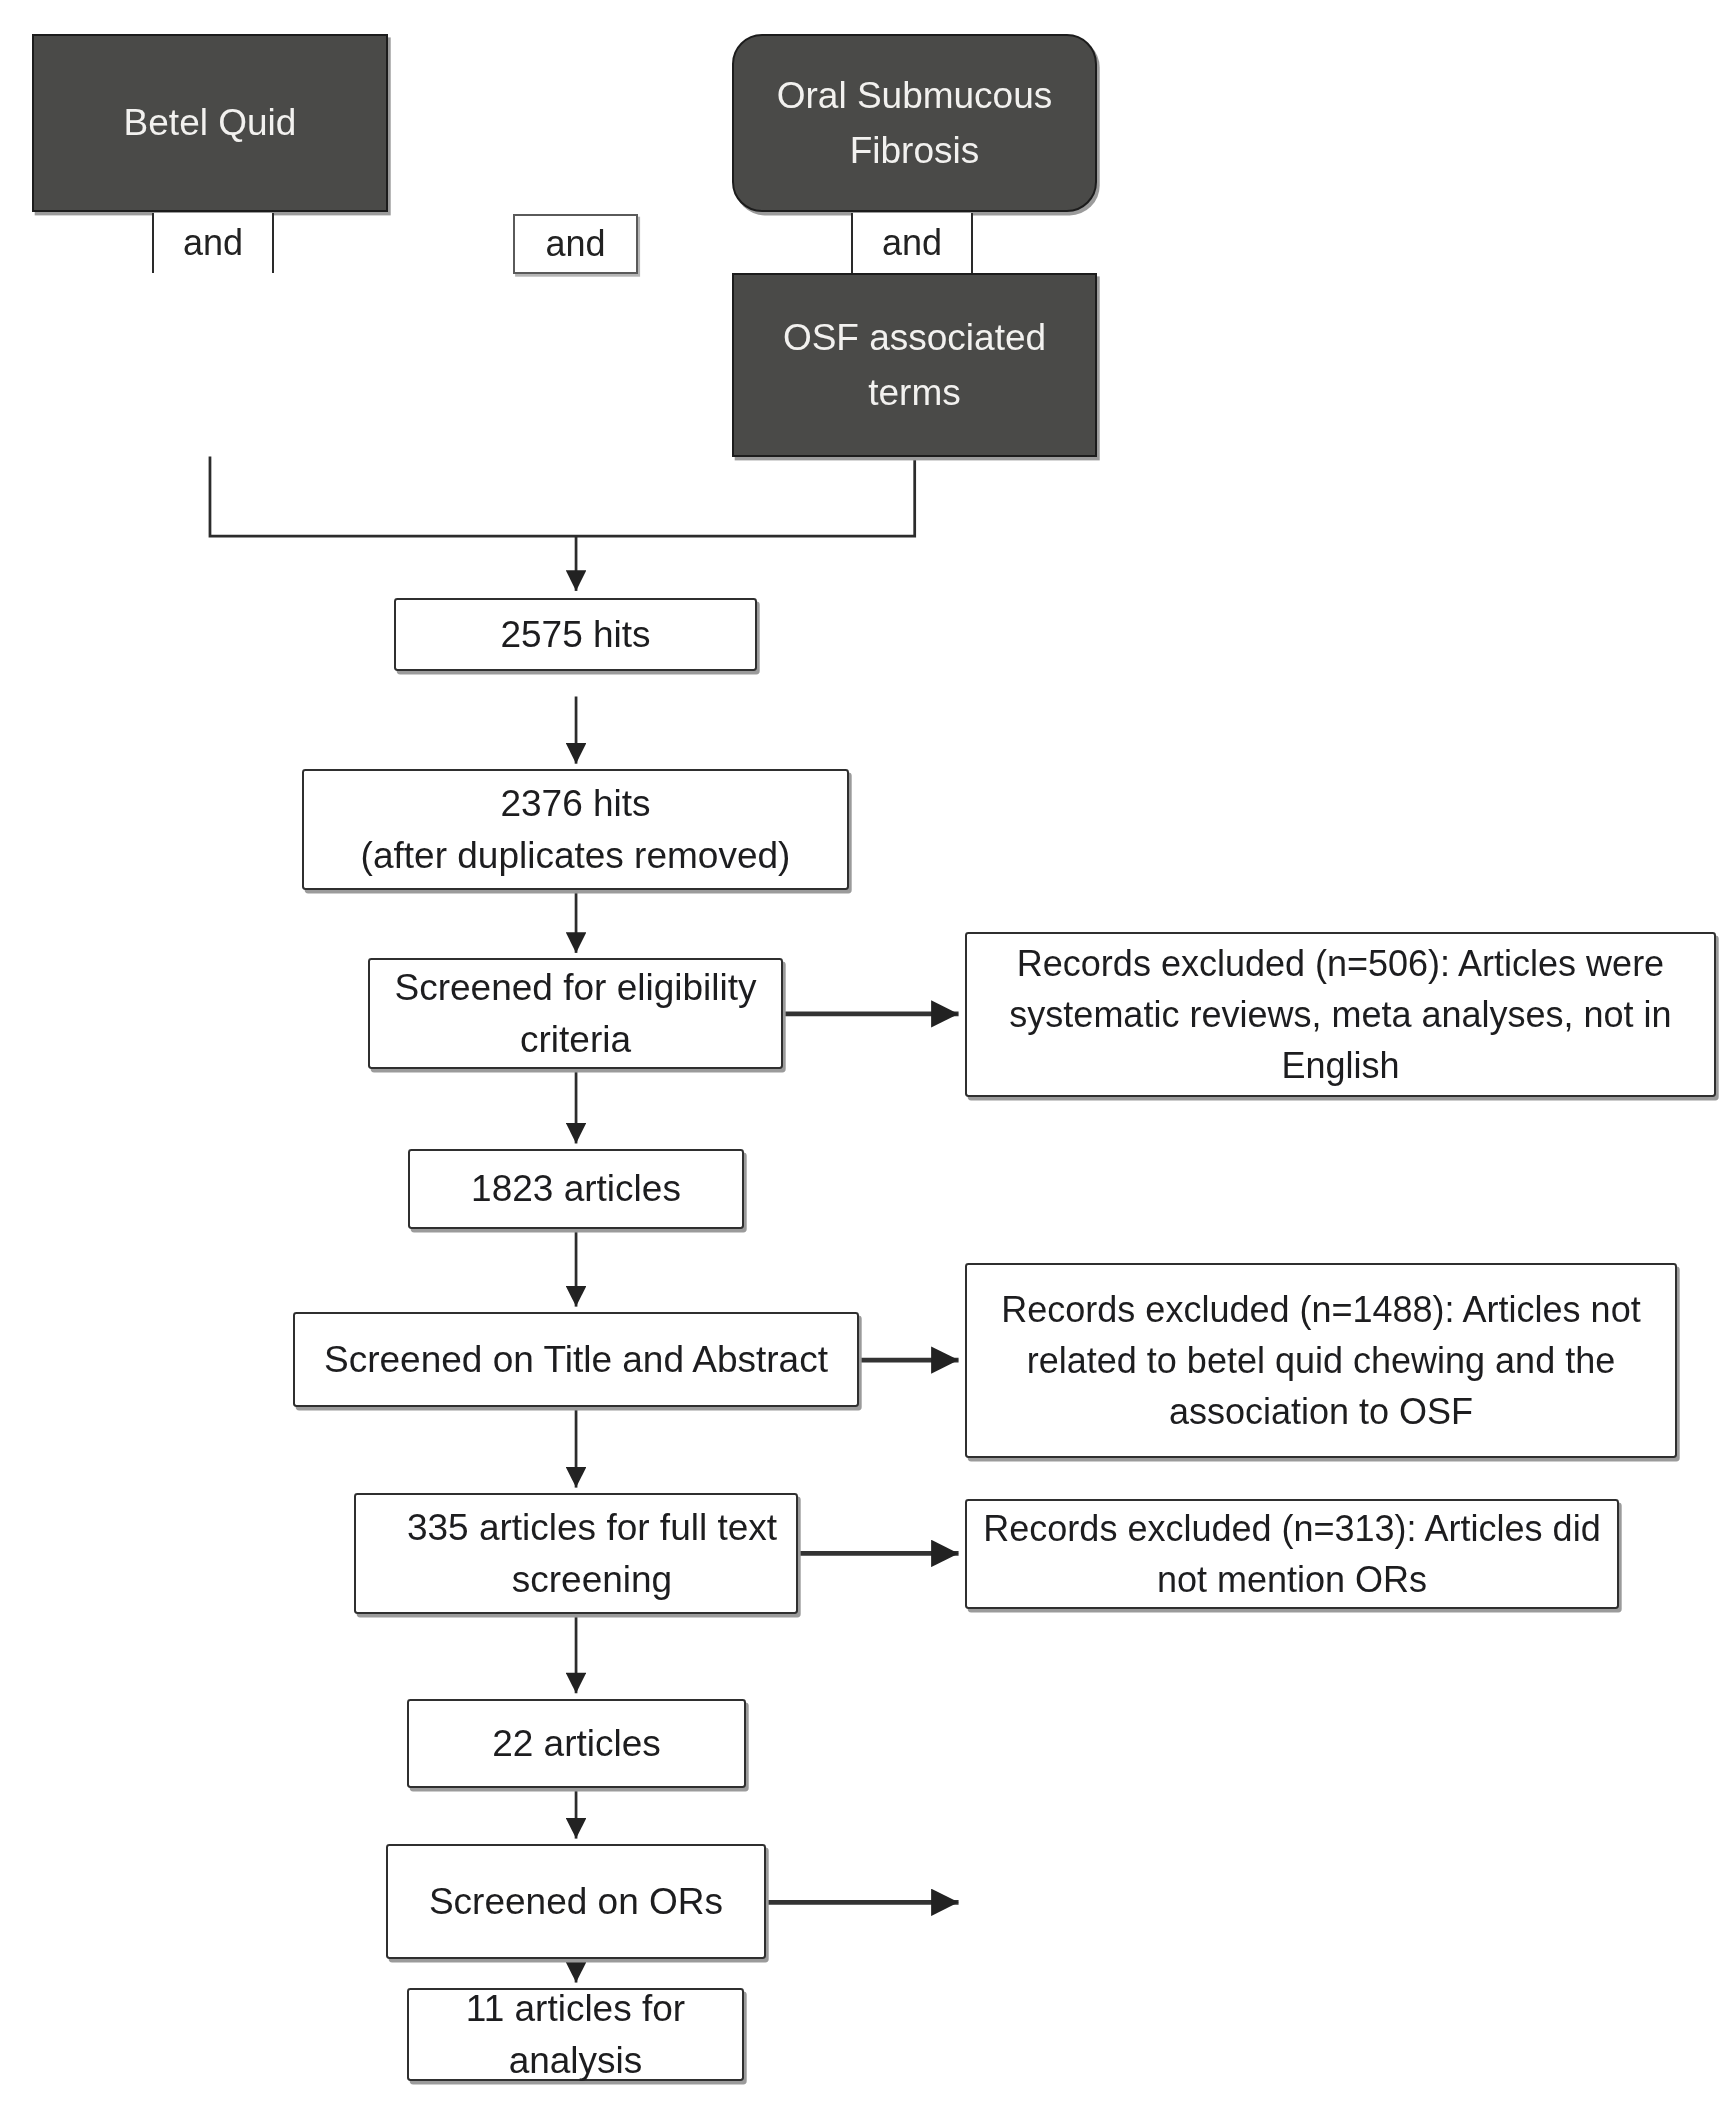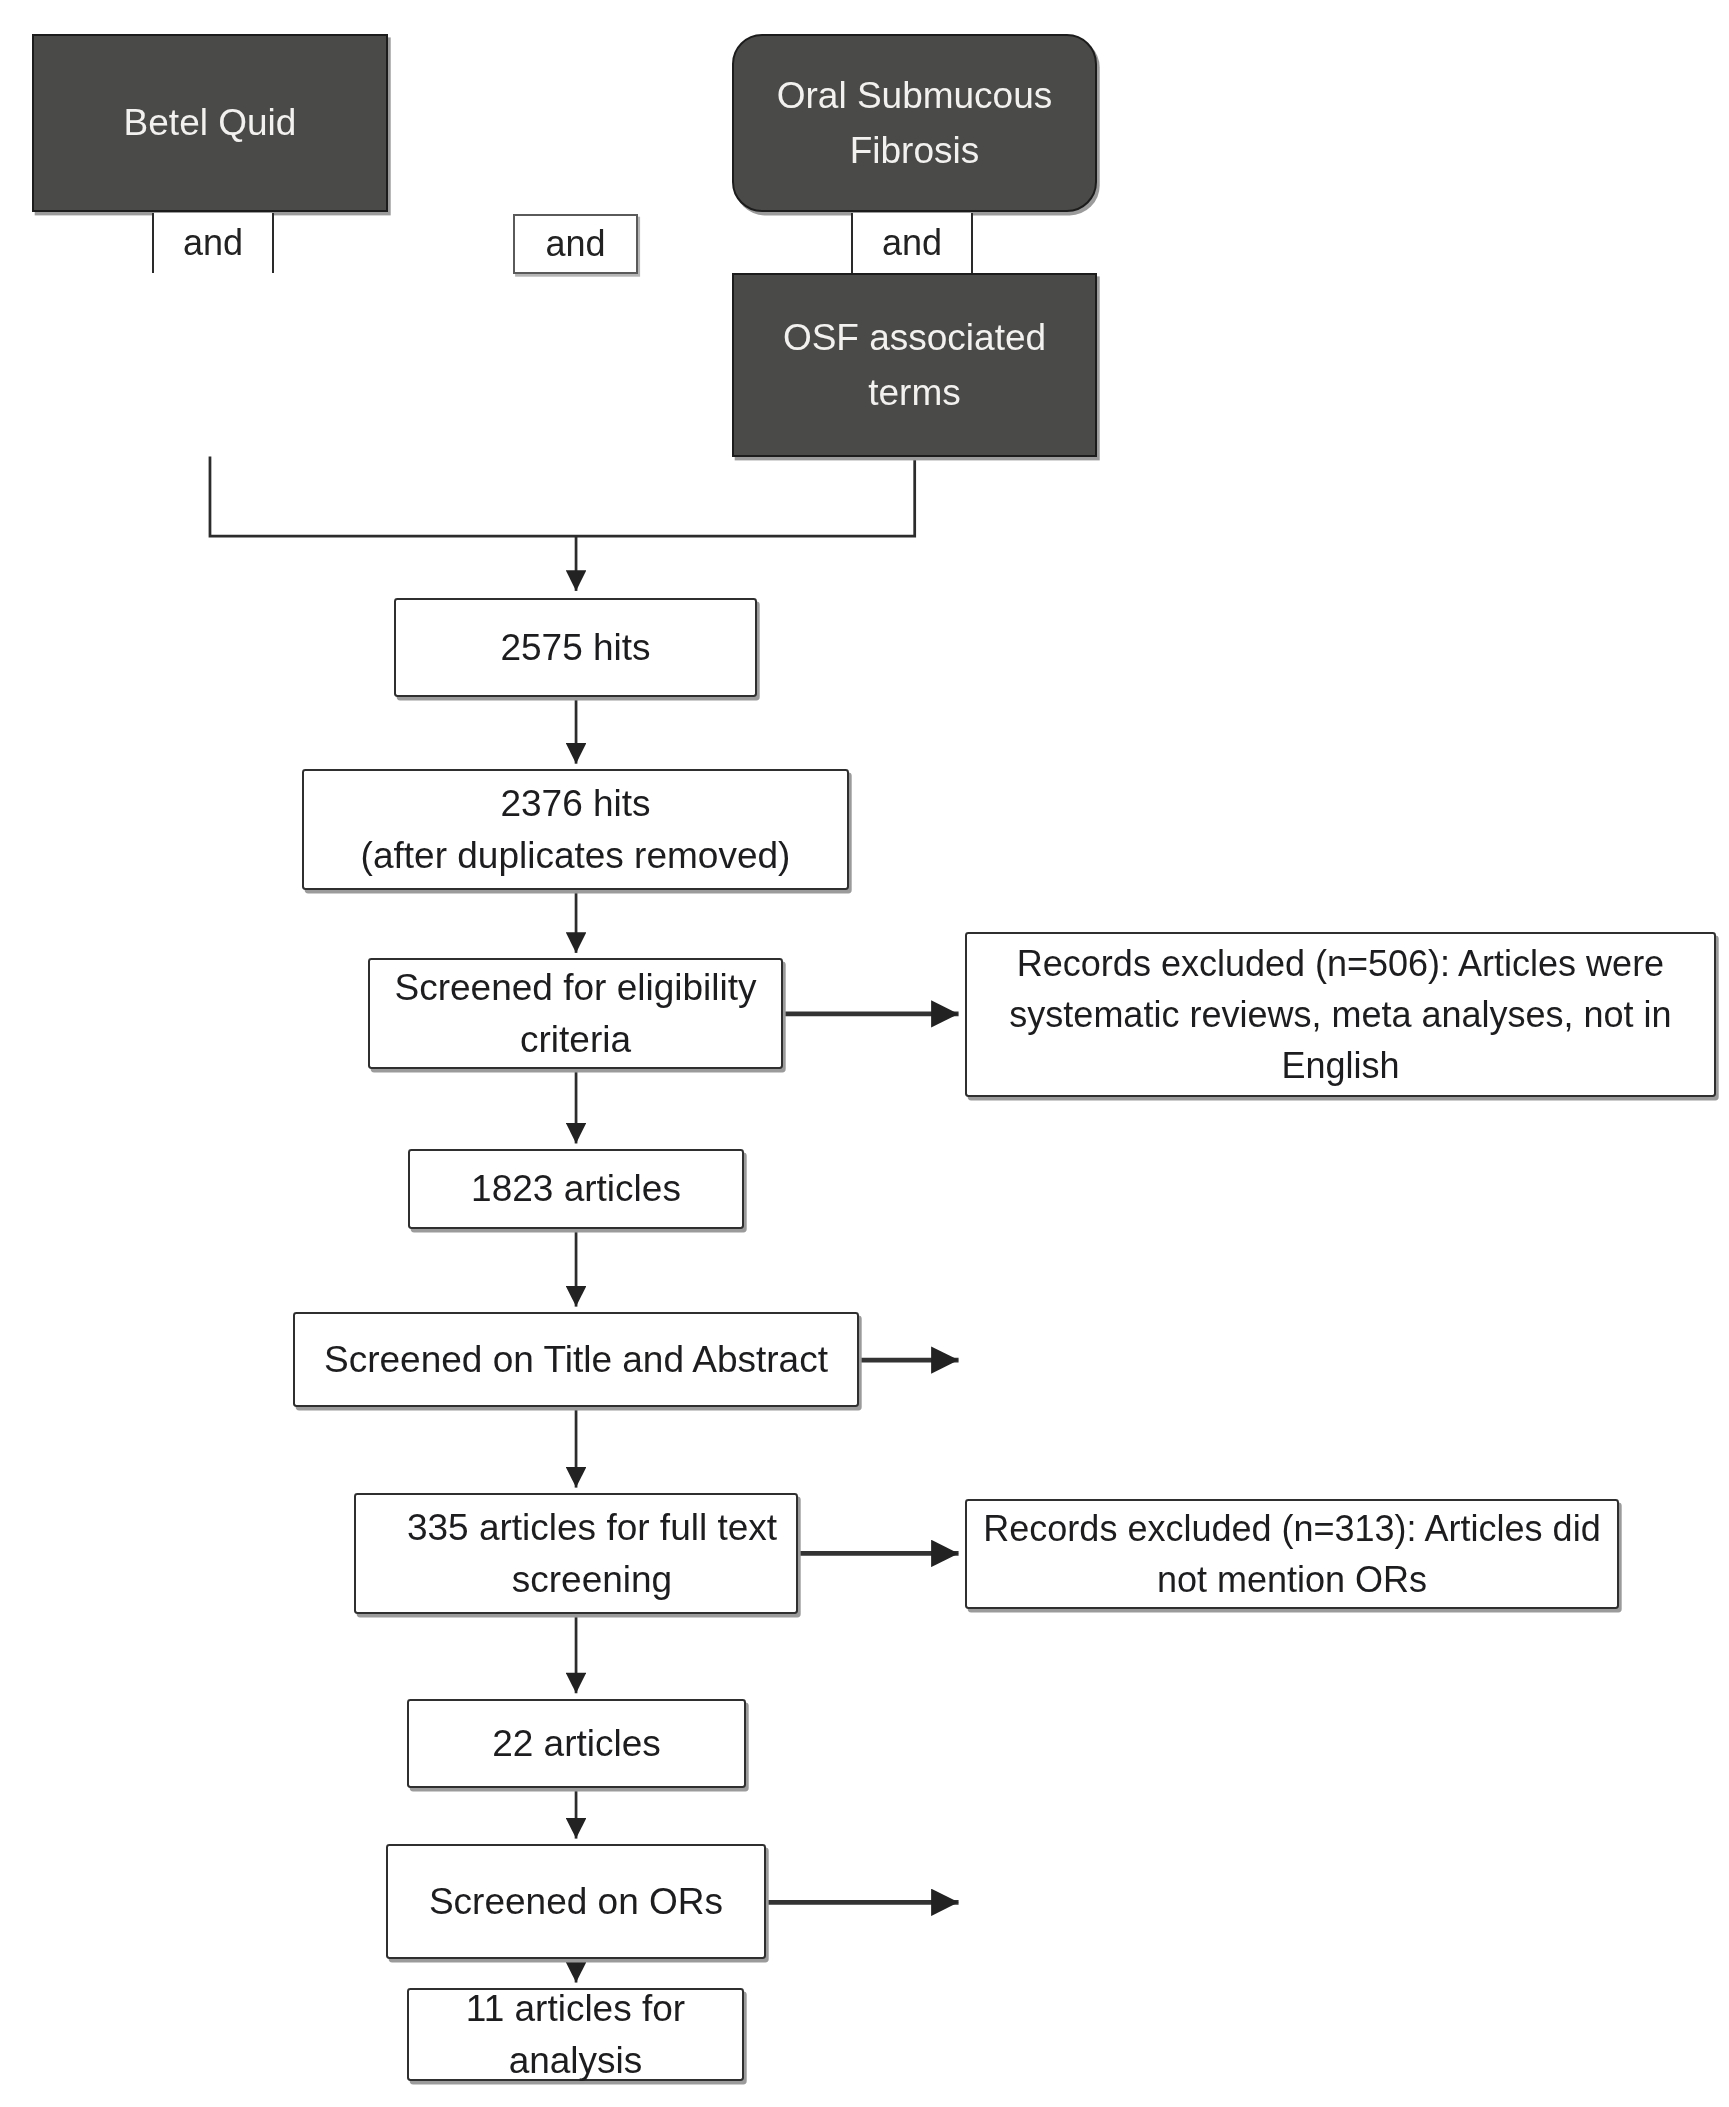--- a/index.html
+++ b/index.html
@@ -114,21 +114,21 @@
 
   <div class="box dark-box" style="left:732px; top:273px; width:365px; height:184px;">
     <span class="label">OSF associated
 terms</span>
   </div>
 
   <div class="box and-gap" style="left:851px; top:213px; width:122px; height:60px;">
     <span class="label">and</span>
   </div>
 
-  <div class="box flow-box" style="left:394px; top:598px; width:363px; height:99px;">
+  <div class="box flow-box" style="left:394px; top:598px; width:363px; height:73px;">
     <span class="label">2575 hits</span>
   </div>
 
   <div class="box flow-box" style="left:302px; top:769px; width:547px; height:121px;">
     <span class="label">2376 hits
 (after duplicates removed)</span>
   </div>
 
   <div class="box flow-box" style="left:368px; top:958px; width:415px; height:111px;">
     <span class="label">Screened for eligibility
@@ -160,20 +160,25 @@
     <span class="label">11 articles for
 analysis</span>
   </div>
 
   <div class="box excl-box" style="left:965px; top:932px; width:751px; height:165px;">
     <span class="label">Records excluded (n=506): Articles were
 systematic reviews, meta analyses, not in
 English</span>
   </div>
 
+  <div class="box excl-box" style="left:965px; top:1263px; width:712px; height:195px;">
+    <span class="label">Records excluded (n=1488): Articles not
+related to betel quid chewing and the
+association to OSF</span>
+  </div>
 
   <div class="box excl-box" style="left:965px; top:1499px; width:654px; height:110px;">
     <span class="label">Records excluded (n=313): Articles did
 not mention ORs</span>
   </div>
 
 
 </div>
 
 

